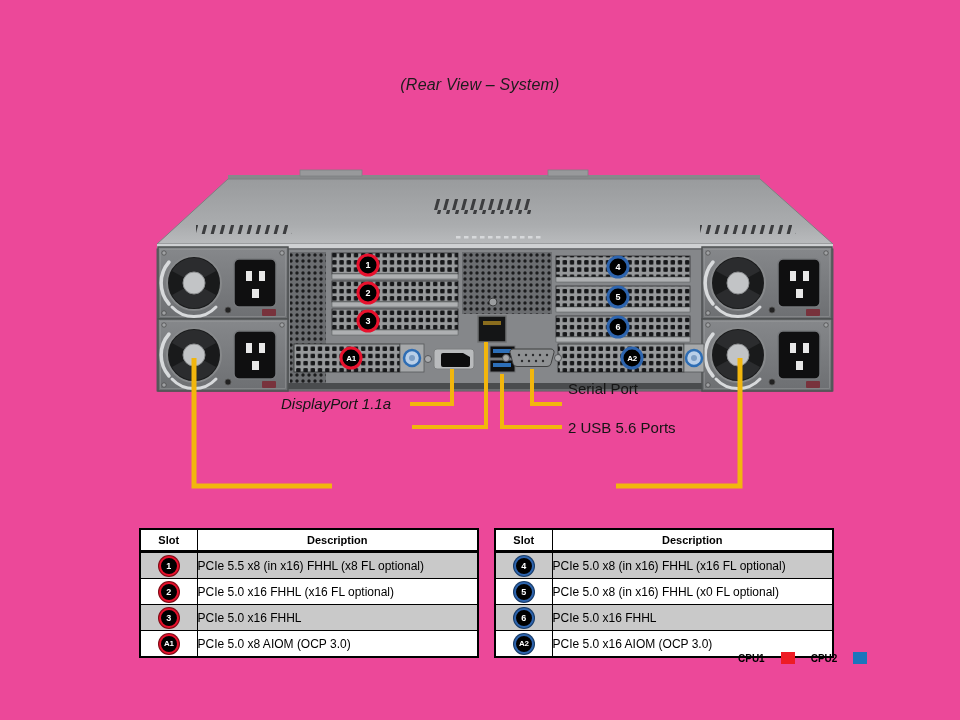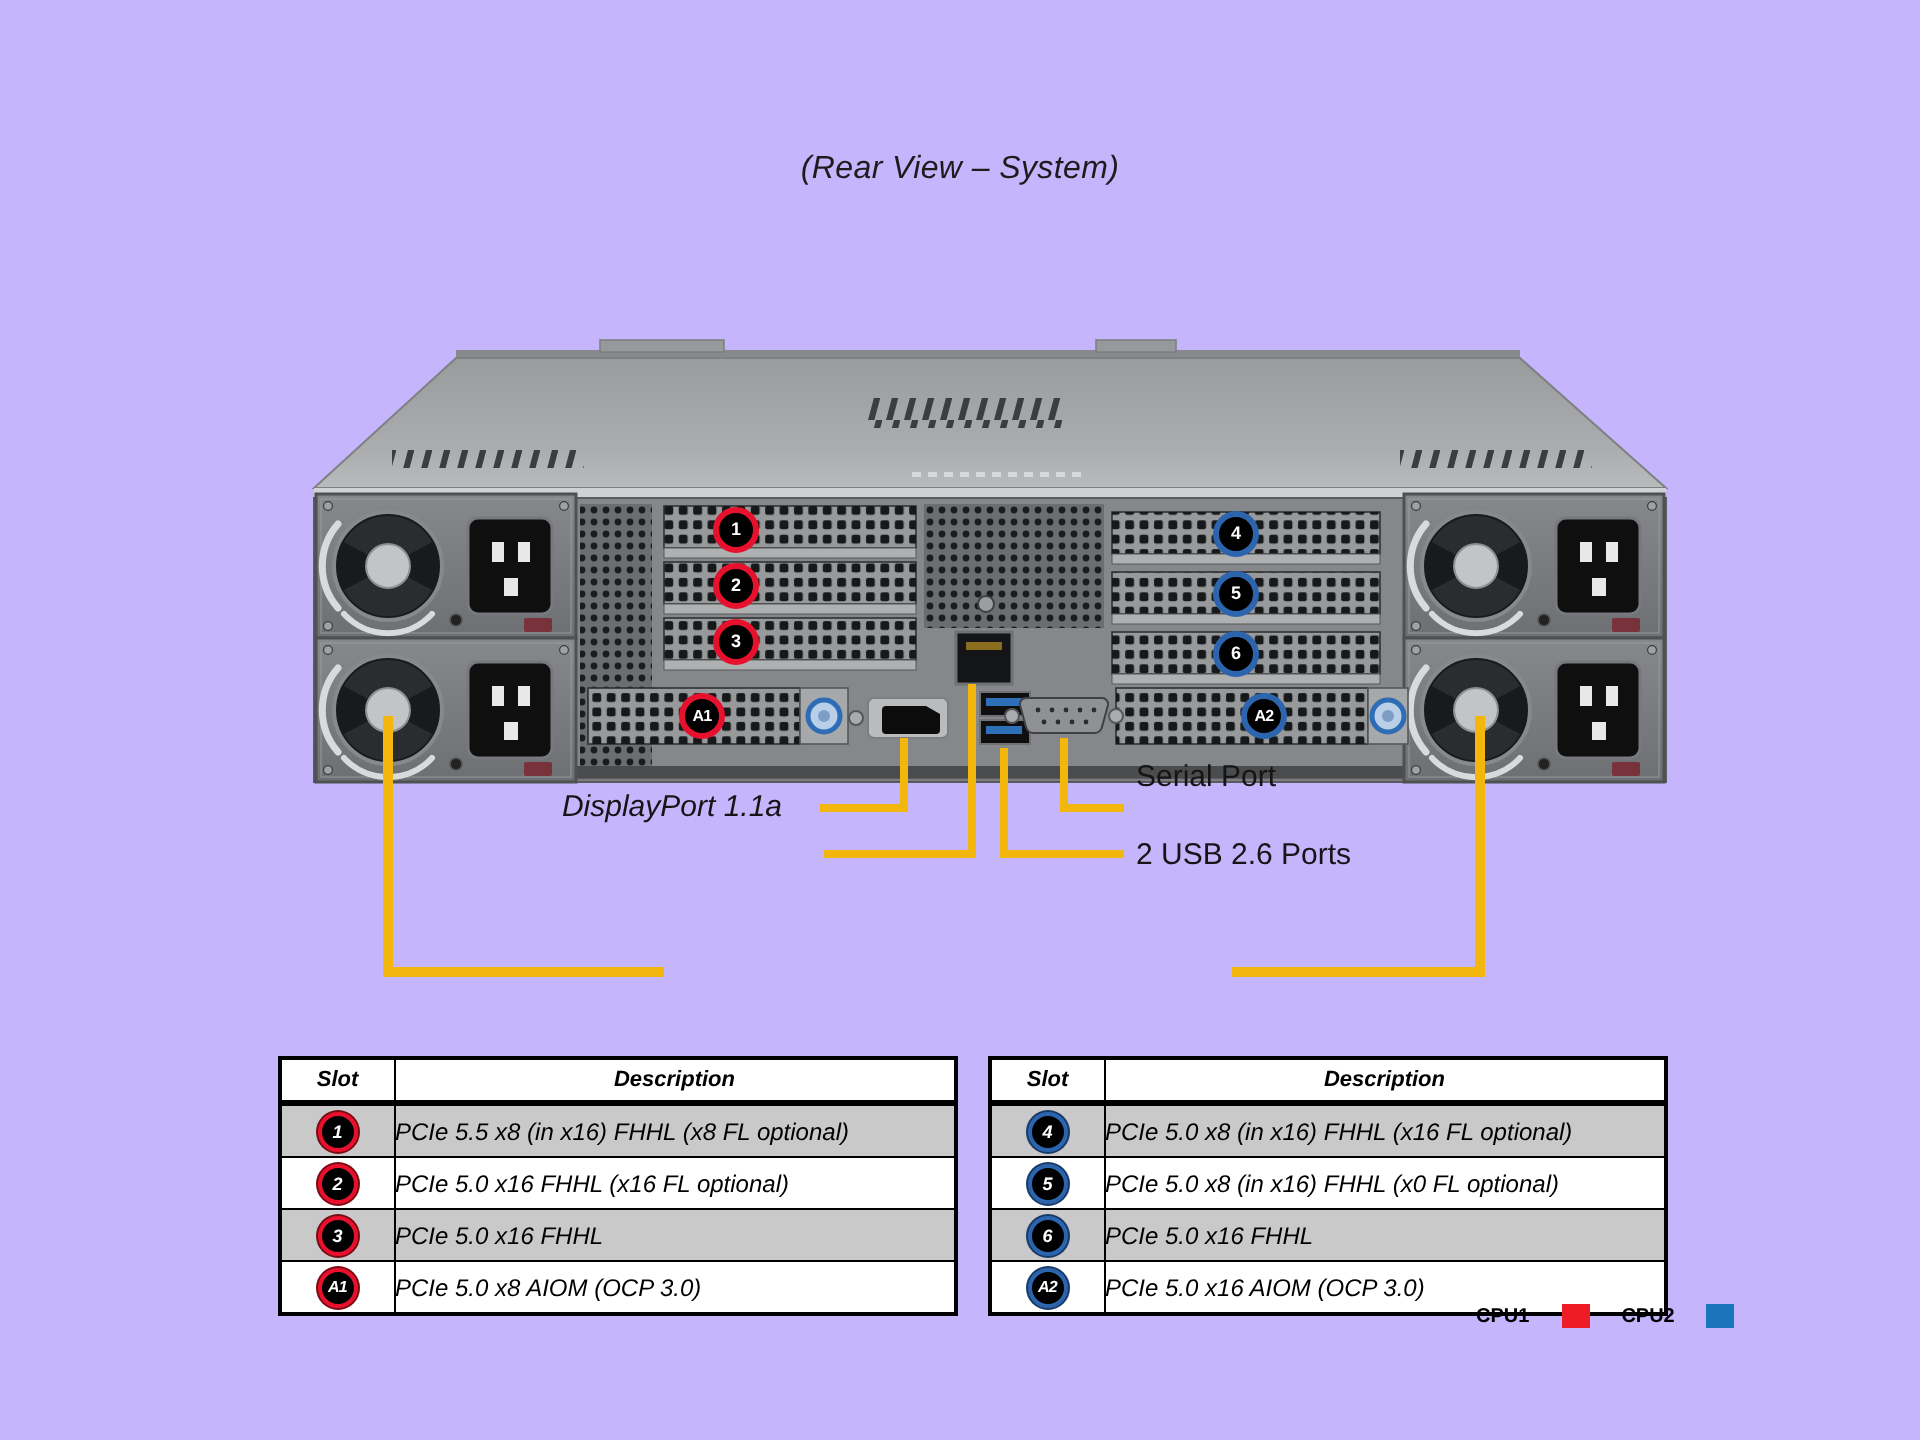--- a/index.html
+++ b/index.html
@@ -1,16 +1,16 @@
 <!DOCTYPE html>
 <html><head>
 <meta charset="utf-8">
 <style>
   html,body{margin:0;padding:0;background:#ffffff;}
-  .page{position:relative;width:960px;height:720px;background:#c4b5fd;overflow:hidden;
+  .page{position:relative;width:960px;height:720px;background:#ec4899;overflow:hidden;
         font-family:"Liberation Sans", sans-serif;color:#111;}
   .title{position:absolute;left:0;right:0;top:76px;text-align:center;
          font-size:16px;font-style:italic;color:#1c1c1c;letter-spacing:0.2px;}
   svg.art{position:absolute;left:0;top:0;}
 
   
   .callout{position:absolute;font-size:15px;color:#151515;white-space:nowrap;}
   .co-dp{left:256px;top:395px;width:160px;text-align:center;font-style:italic;}
   .co-ipmi{left:228px;top:419px;width:180px;text-align:right;}
   .co-serial{left:568px;top:380px;}
@@ -19,21 +19,21 @@
 
   
   .badge{position:absolute;width:17px;height:17px;border-radius:50%;
          background:#000;color:#fff;font-weight:bold;font-size:9px;line-height:17px;
          text-align:center;transform:translate(-50%,-50%);box-sizing:content-box;}
   .badge.red{border:3px solid #e8112d;}
   .badge.blue{border:3px solid #2d64ae;}
 
   
   table.slot-table{position:absolute;border-collapse:collapse;table-layout:fixed;
-        width:340px;font-size:12px;color:#000;border:2px solid #000;background:#fff;font-style:italic;}
+        width:340px;font-size:12px;color:#000;border:2px solid #000;background:#fff;}
   .tbl-left{left:139px;top:528px;}
   .tbl-right{left:494px;top:528px;}
   table.slot-table th{border:1px solid #000;border-bottom:3px solid #000;
         font-size:11px;font-weight:bold;height:20px;padding:0;background:#fff;}
   table.slot-table td{border:1px solid #000;height:25px;padding:0;}
   table.slot-table col.c-slot{width:57px;}
   table.slot-table tr.gray td{background:#c9c9c9;}
   td.slot-cell{text-align:center;}
   td.desc-cell{padding-left:9px;}
   .tbadge{display:inline-block;width:16px;height:16px;border-radius:50%;
@@ -234,21 +234,21 @@
   <div class="badge red" style="left:368px;top:293px">2</div>
   <div class="badge red" style="left:368px;top:321px">3</div>
   <div class="badge red small" style="left:351px;top:358px">A1</div>
   <div class="badge blue" style="left:618px;top:267px">4</div>
   <div class="badge blue" style="left:618px;top:297px">5</div>
   <div class="badge blue" style="left:618px;top:327px">6</div>
   <div class="badge blue small" style="left:632px;top:358px">A2</div>
 
   <div class="callout co-dp">DisplayPort 1.1a</div>
   <div class="callout co-serial">Serial Port</div>
-  <div class="callout co-usb">2 USB 2.6 Ports</div>
+  <div class="callout co-usb">2 USB 5.6 Ports</div>
 
   <table class="slot-table tbl-left">
     <colgroup>
         <col class="c-slot">
         <col>
       </colgroup>
     <tbody>
         <tr>
       <th>Slot</th>
       <th>Description</th>

